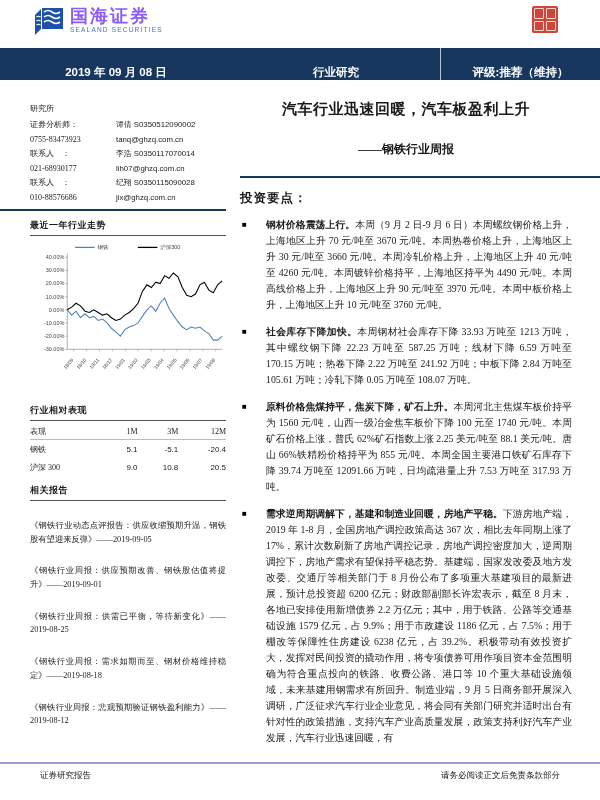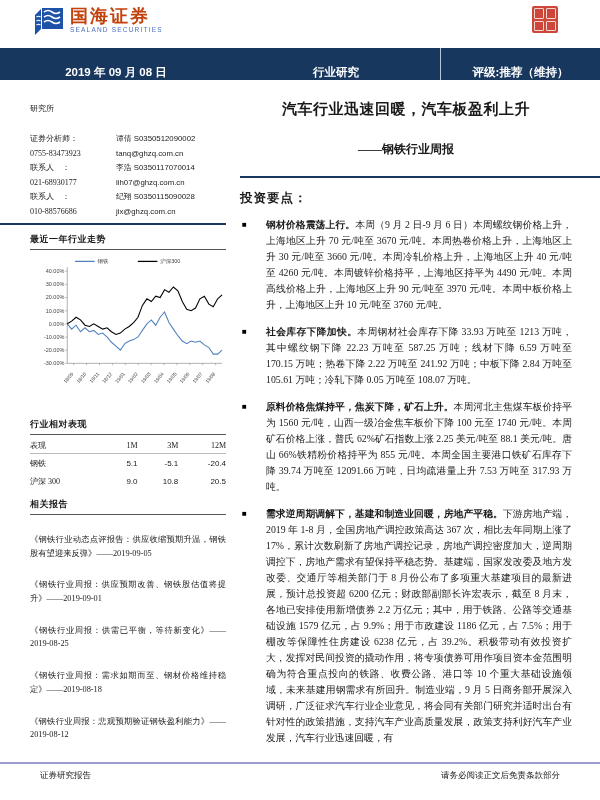--- a/index.html
+++ b/index.html
@@ -3,41 +3,41 @@
 <meta charset="utf-8">
 <style>
   * { margin:0; padding:0; box-sizing:border-box; }
   html,body { background:#fff; }
   body { font-family:"Liberation Serif","DejaVu Serif",serif; color:#1a1a1a; }
   .page { position:relative; width:600px; height:800px; background:#fff; overflow:hidden; }
 
   
   .tophead { position:relative; height:48px; }
   .logo-wrap { position:absolute; left:34px; top:7px; display:flex; align-items:flex-start; gap:6px; }
-  .logo-text .cn { font-family:"Liberation Sans","DejaVu Sans",sans-serif; font-weight:bold; font-size:18px; letter-spacing:2px; color:#c2410c; line-height:1.05; }
+  .logo-text .cn { font-family:"Liberation Sans","DejaVu Sans",sans-serif; font-weight:bold; font-size:18px; letter-spacing:2px; color:#8b5cf6; line-height:1.05; }
   .logo-text .en { font-family:"Liberation Sans","DejaVu Sans",sans-serif; font-size:6.5px; letter-spacing:1.2px; color:#4a6fc0; }
   .seal { position:absolute; right:42px; top:6px; width:26px; height:27px; background:#c8382a; border-radius:2px; padding:2px; display:grid; grid-template-columns:1fr 1fr; grid-template-rows:1fr 1fr; gap:2px; opacity:.92; }
   .seal i { background:#c8382a; border:1px solid #f3d4cf; border-radius:1px; }
 
   
   .navbar { display:flex; height:32px; background:#17375e; color:#fff; align-items:flex-end; font-weight:bold; }
   .navbar .cell-date { width:232px; text-align:center; font-size:11.5px; font-family:"Liberation Sans","DejaVu Sans",sans-serif; }
   .navbar .cell-center { width:208px; text-align:center; font-size:11.5px; }
   .navbar .vdiv { width:1px; height:100%; background:#b9c4d6; }
   .navbar .cell-rating { flex:1; text-align:center; font-size:11.5px; }
 
   
   .columns { display:flex; padding:4px 28px 0 30px; }
   .left-col { width:196px; flex:none; }
   .gap-col { width:14px; flex:none; }
   .right-col { flex:1; min-width:0; }
 
   
   .inst { font-size:8px; margin-top:19px; }
-  .contacts { margin-top:18px; }
+  .contacts { margin-top:4px; }
   .c-row { display:flex; font-size:8px; line-height:14.5px; }
   .c-row .lab { width:86px; }
   .c-row .val { flex:1; font-family:"Liberation Sans","DejaVu Sans",sans-serif; font-size:7.8px; }
   .left-navy-rule { height:2px; background:#17375e; margin:4px 0 0 -30px; width:calc(100% + 30px); }
 
   .side-sec-title { font-size:9px; font-weight:bold; margin-top:8px; letter-spacing:.5px; }
   .side-rule { height:1px; background:#555; margin-top:3px; }
 
   .chart-box { margin-top:4px; }
 

